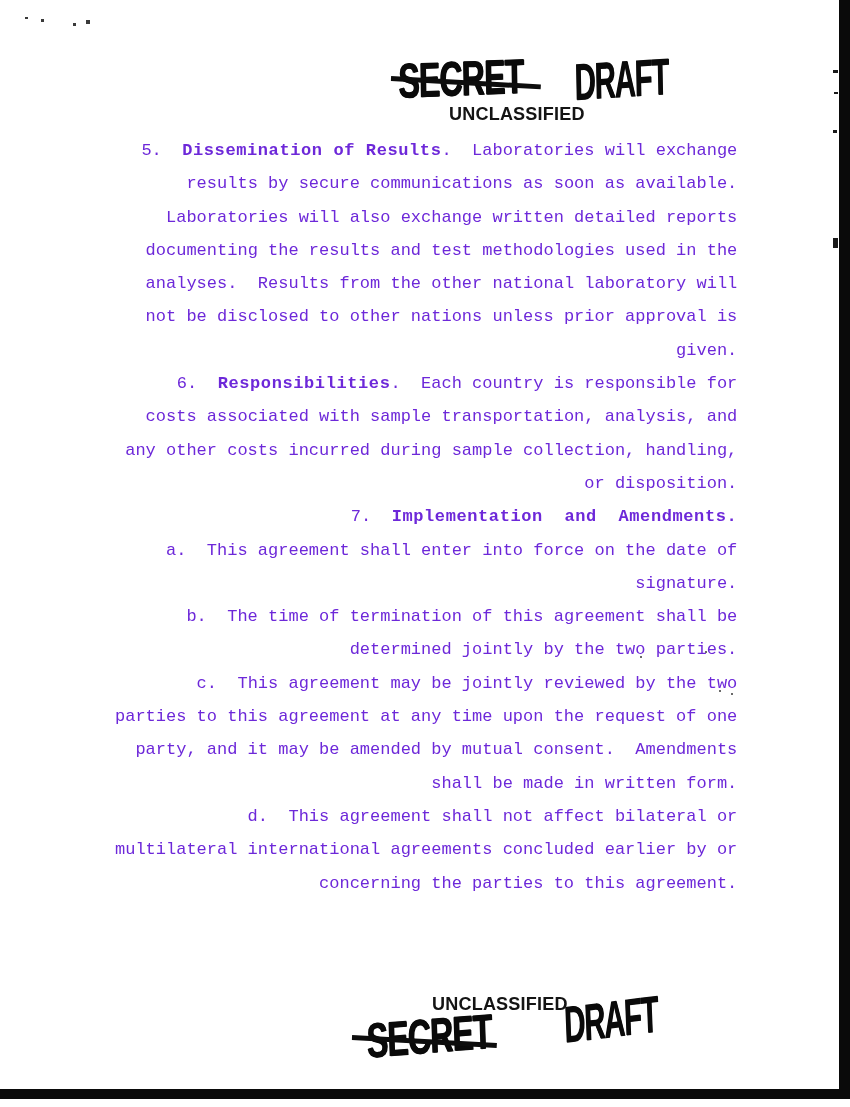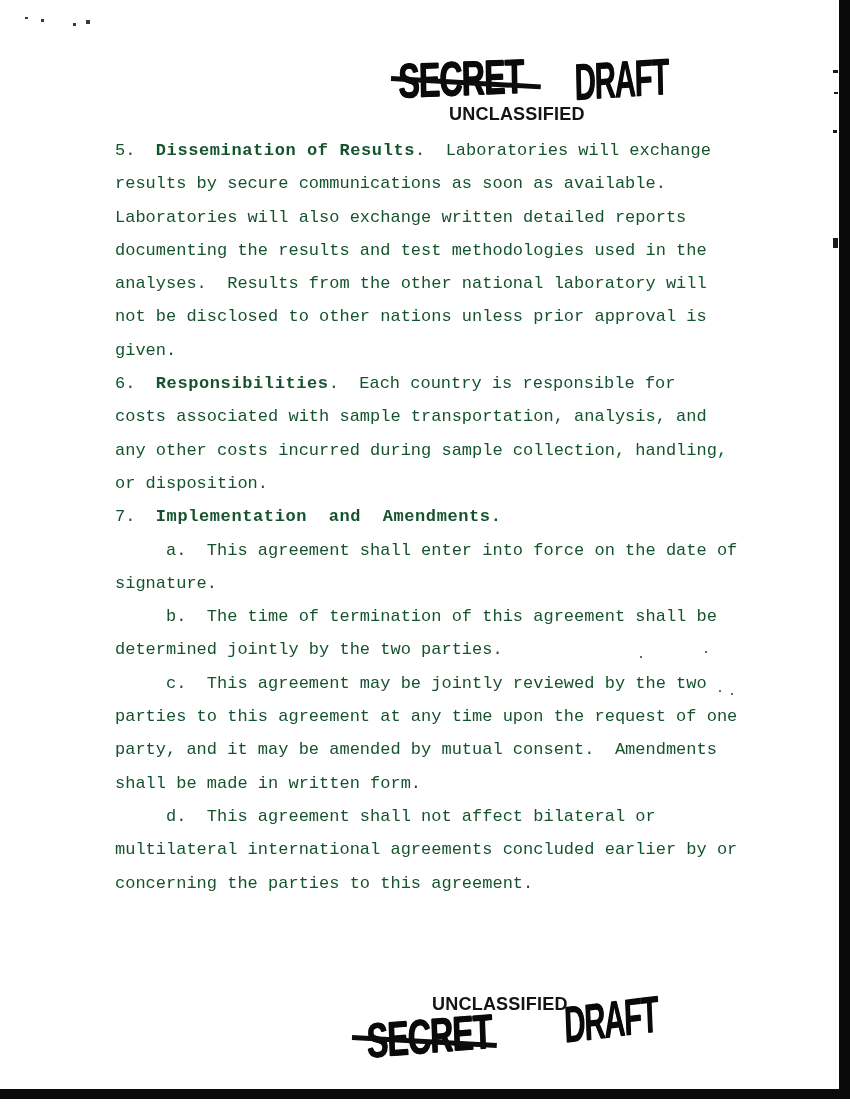--- a/index.html
+++ b/index.html
@@ -13,22 +13,23 @@
   .page {
     position: absolute; inset: 0;
     background: #ffffff;
   }
   
   .doc-text {
     position: absolute;
     left: 115px; top: 134px;
     font-family: "Liberation Mono", "DejaVu Sans Mono", monospace;
     font-size: 17px;
-    color: #14532d;
+    color: #6d28d9;
     white-space: pre;
+    text-align: right;
   }
   .doc-text .line { height: 33.3px; line-height: 33.3px; }
   .doc-text .b { font-weight: bold; letter-spacing: 0.6px; }
   
   .stamp {
     position: absolute;
     color: #0a0a0a;
     font-weight: bold;
     white-space: nowrap;
     transform-origin: left top;

